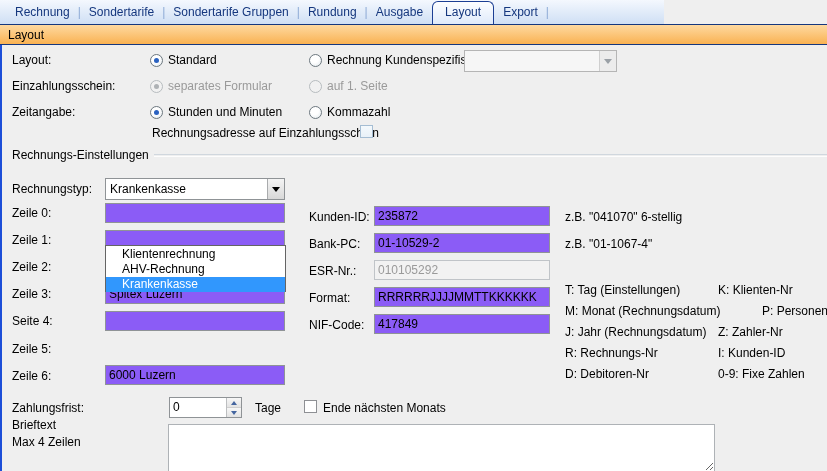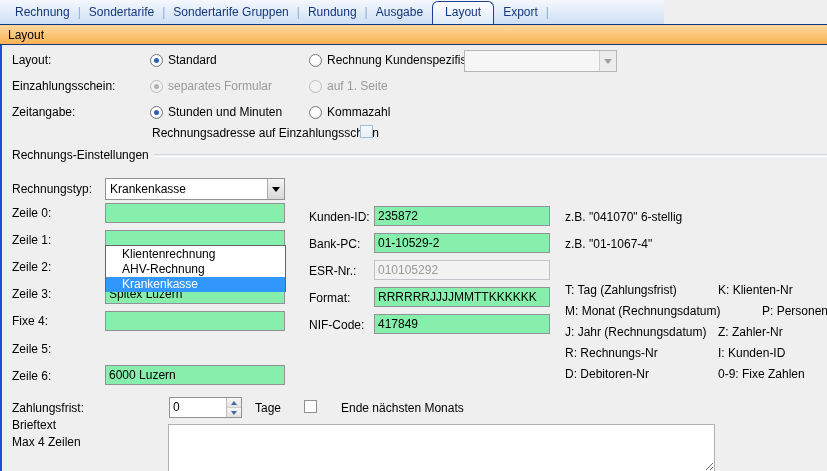--- a/index.html
+++ b/index.html
@@ -33,21 +33,21 @@
   .radio.on::after { content:""; position:absolute; left:3px; top:3px; width:5px; height:5px; border-radius:50%;
     background:#2a61c0; }
   .radio.disabled { border-color:#b7bcbf; background:#f1f1f1; }
   .radio.disabled.on::after { background:#aeb2b5; }
 
   
   .cbx { position:absolute; width:13px; height:13px; border:1px solid #8e9094; background:#fff; }
   .cbx.soft { border-color:#a5bdd3; background:linear-gradient(#f4f9fc,#e9f1f8); }
 
   
-  .ti { position:absolute; height:20px; border:1px solid #8f9396; background:#86efac; font-family:"Liberation Sans",sans-serif;
+  .ti { position:absolute; height:20px; border:1px solid #8f9396; background:#8b5cf6; font-family:"Liberation Sans",sans-serif;
     font-size:12px; padding:0 3px; color:#000; }
   .ti:disabled,.ti.off { background:#f2f2f2; border-color:#c0c4c8; color:#9a9a9a; }
 
   
   .combo { position:absolute; border:1px solid #8f9396; background:#fff; display:flex; align-items:center; }
   .combo .val { flex:1; padding-left:4px; }
   .combo .btn { width:17px; align-self:stretch; border-left:1px solid #a9abad;
     background:linear-gradient(#f4f4f4,#d8d8d8); display:flex; align-items:center; justify-content:center; }
   .arrow-dn { width:0; height:0; border-left:4px solid transparent; border-right:4px solid transparent; border-top:5px solid #000; }
   .combo.disabled { border-color:#b5b5b5; background:#f6f6f6; }
@@ -136,21 +136,21 @@
       <span class="val">Krankenkasse</span>
       <span class="btn">
           <span class="arrow-dn"></span>
         </span>
     </div>
 
     <span class="lbl" style="left:10px; top:161px;">Zeile 0:</span>
     <span class="lbl" style="left:10px; top:188px;">Zeile 1:</span>
     <span class="lbl" style="left:10px; top:215px;">Zeile 2:</span>
     <span class="lbl" style="left:10px; top:242px;">Zeile 3:</span>
-    <span class="lbl" style="left:10px; top:269px;">Fixe 4:</span>
+    <span class="lbl" style="left:10px; top:269px;">Seite 4:</span>
     <span class="lbl" style="left:10px; top:297px;">Zeile 5:</span>
     <span class="lbl" style="left:10px; top:324px;">Zeile 6:</span>
 
     <input class="ti" style="left: 103px; top: 158px; width: 180px;" value="">
     <input class="ti" style="left: 103px; top: 185px; width: 180px;" value="">
     <input class="ti" style="left: 103px; top: 212px; width: 180px;" value="zugunsten von">
     <input class="ti" style="left: 103px; top: 239px; width: 180px;" value="Spitex Luzern">
     <input class="ti" style="left: 103px; top: 266px; width: 180px;" value="">
     <input class="ti" style="left: 103px; top: 320px; width: 180px;" value="6000 Luzern">
 
@@ -170,21 +170,21 @@
 
     <span class="lbl" style="left:307px; top:219px;">ESR-Nr.:</span>
     <input class="ti off" disabled="" style="top: 215px; left: 372px; width: 176px;" value="010105292">
 
     <span class="lbl" style="left:307px; top:246px;">Format:</span>
     <input class="ti" style="left: 372px; top: 242px; width: 176px;" value="RRRRRRJJJJMMTTKKKKKK">
 
     <span class="lbl" style="left:307px; top:273px;">NIF-Code:</span>
     <input class="ti" style="left: 372px; top: 269px; width: 176px;" value="417849">
 
-    <span class="lbl" style="left:563px; top:238px;">T: Tag (Zahlungsfrist)</span>
+    <span class="lbl" style="left:563px; top:238px;">T: Tag (Einstellungen)</span>
     <span class="lbl" style="left:563px; top:259px;">M: Monat (Rechnungsdatum)</span>
     <span class="lbl" style="left:563px; top:280px;">J: Jahr (Rechnungsdatum)</span>
     <span class="lbl" style="left:563px; top:301px;">R: Rechnungs-Nr</span>
     <span class="lbl" style="left:563px; top:322px;">D: Debitoren-Nr</span>
     <span class="lbl" style="left:716px; top:238px;">K: Klienten-Nr</span>
     <span class="lbl" style="left:716px; top:259px;padding-left:44px;">P: Personen-Nr</span>
     <span class="lbl" style="left:716px; top:280px;">Z: Zahler-Nr</span>
     <span class="lbl" style="left:716px; top:301px;">I: Kunden-ID</span>
     <span class="lbl" style="left:716px; top:322px;">0-9: Fixe Zahlen</span>
 
@@ -195,20 +195,20 @@
         <span class="sb">
             <span class="tri-up"></span>
           </span>
         <span class="sb">
             <span class="tri-dn"></span>
           </span>
       </span>
     </div>
     <span class="lbl" style="left:253px; top:356px;">Tage</span>
     <span class="cbx" style="left:302px; top:355px;"></span>
-    <span class="lbl" style="left:339px; top:356px;">Ende nächsten Monats</span>
+    <span class="lbl" style="left:321px; top:356px;">Ende nächsten Monats</span>
 
     <span class="lbl" style="left:10px; top:373px;">Brieftext</span>
     <span class="lbl" style="left:10px; top:390px;">Max 4 Zeilen</span>
     <textarea class="textarea" style="top: 379px;"></textarea>
 
   </div>
 </div>
 
 </body></html>

